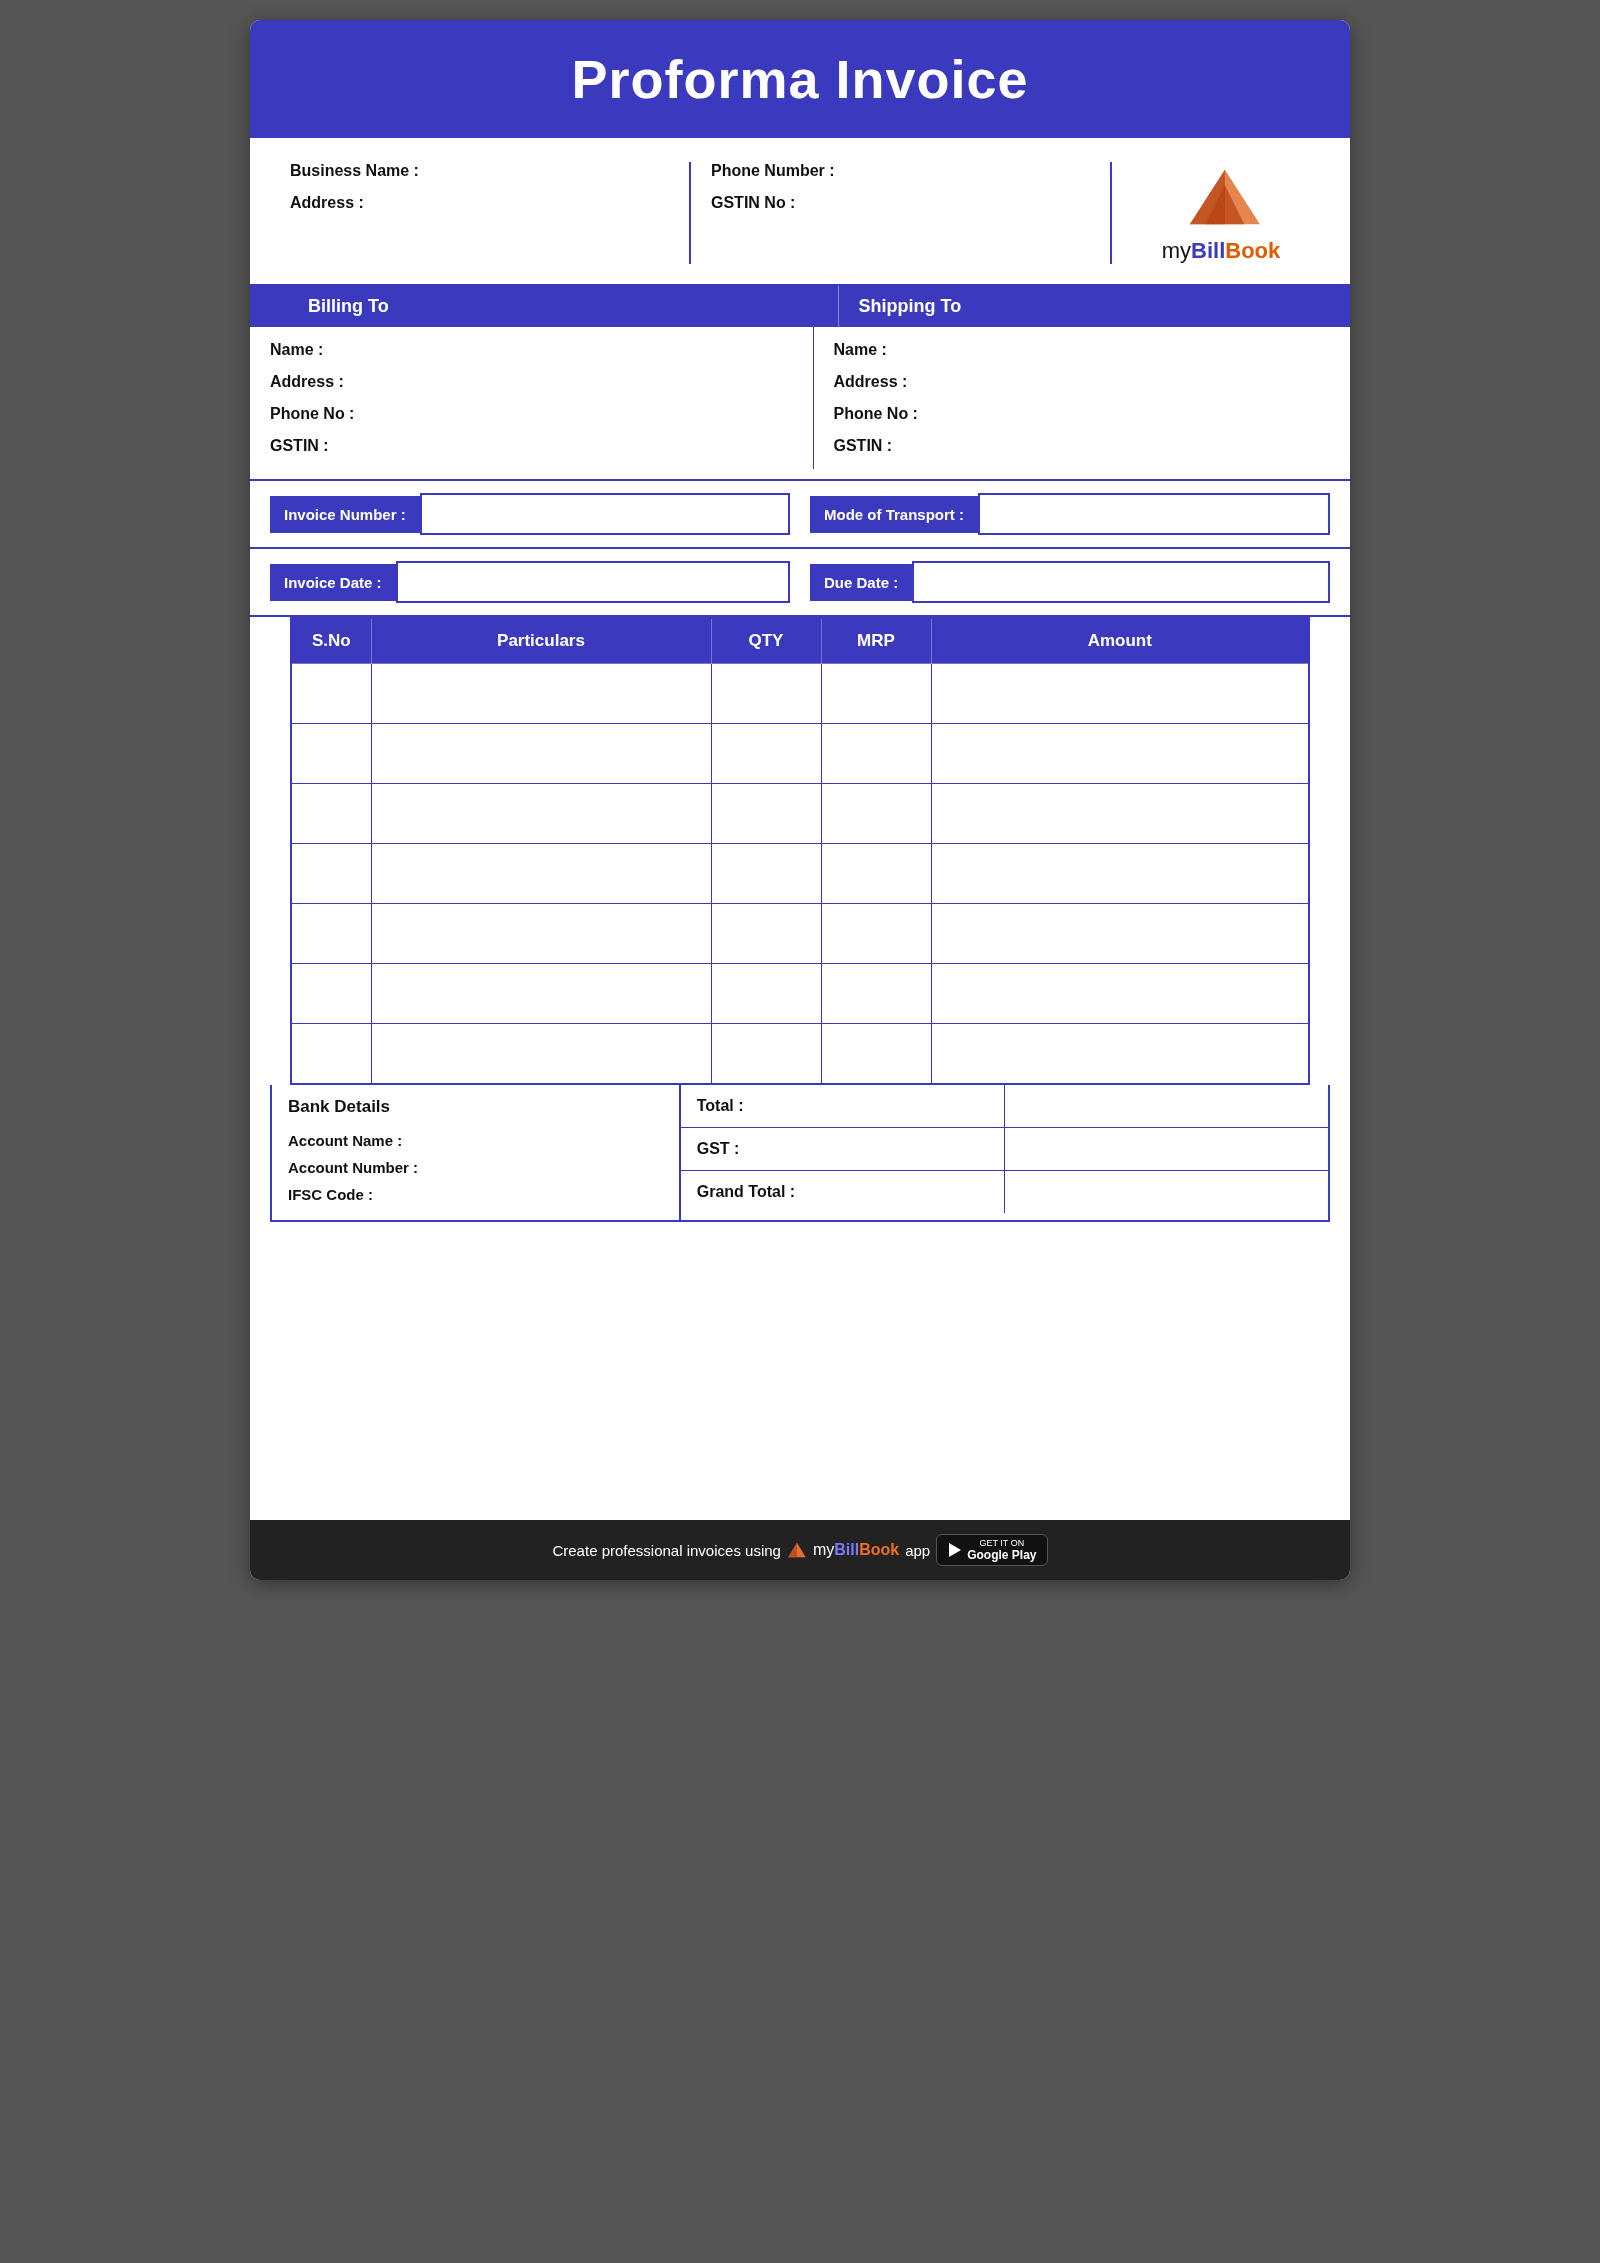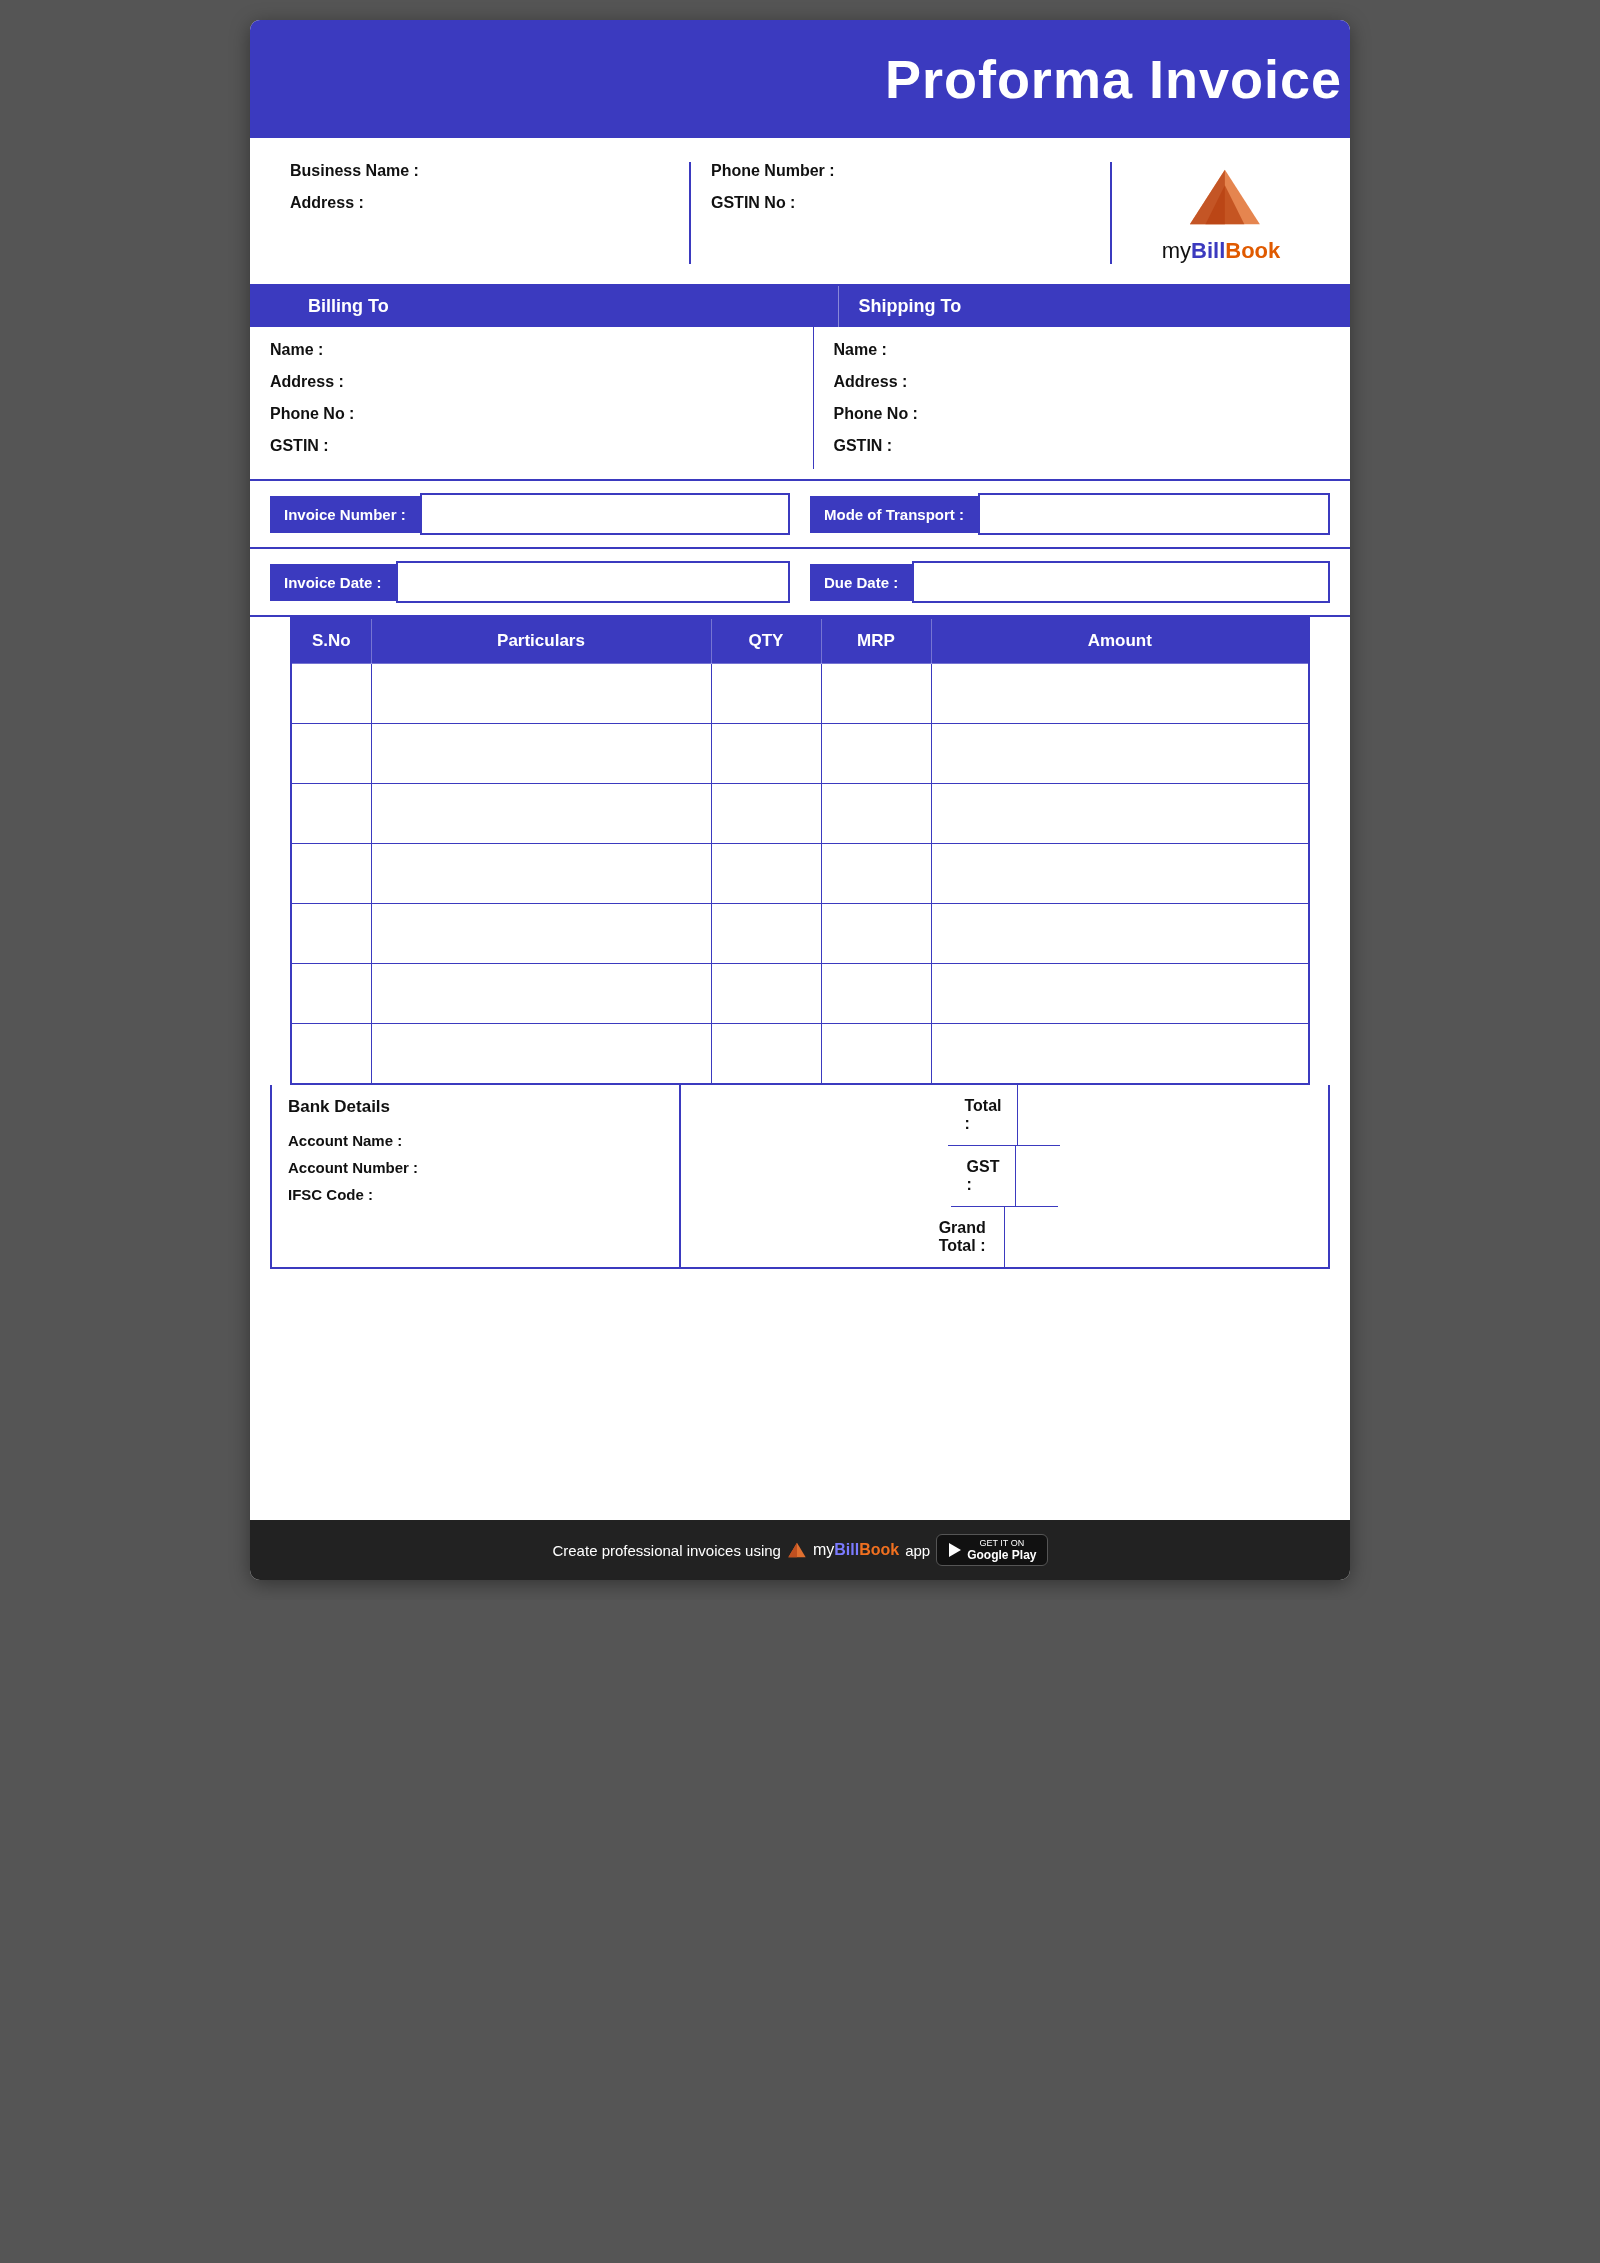--- a/index.html
+++ b/index.html
@@ -17,21 +17,21 @@
       min-height: 1560px;
       border-radius: 10px;
       overflow: hidden;
       box-shadow: 0 4px 20px rgba(0,0,0,0.4);
       display: flex;
       flex-direction: column;
     }
     
     .header-banner {
       background: #3b3abf;
-      text-align: right;
+      text-align: center;
       padding: 28px 8px;
     }
     .header-banner h1 {
       color: #fff;
       font-size: 54px;
       font-weight: 900;
       letter-spacing: 1px;
     }
     
     .business-section {
@@ -199,21 +199,20 @@
     .bank-details .bank-field {
       font-size: 15px;
       color: #111;
       font-weight: 600;
       line-height: 1.8;
     }
     .totals-section {
       flex: 1.9;
       display: flex;
       flex-direction: column;
-      align-items: center;
     }
     .total-row {
       display: flex;
       border-bottom: 1px solid #3b3abf;
     }
     .total-row:last-child {
       border-bottom: none;
     }
     .total-label {
       flex: 1;

